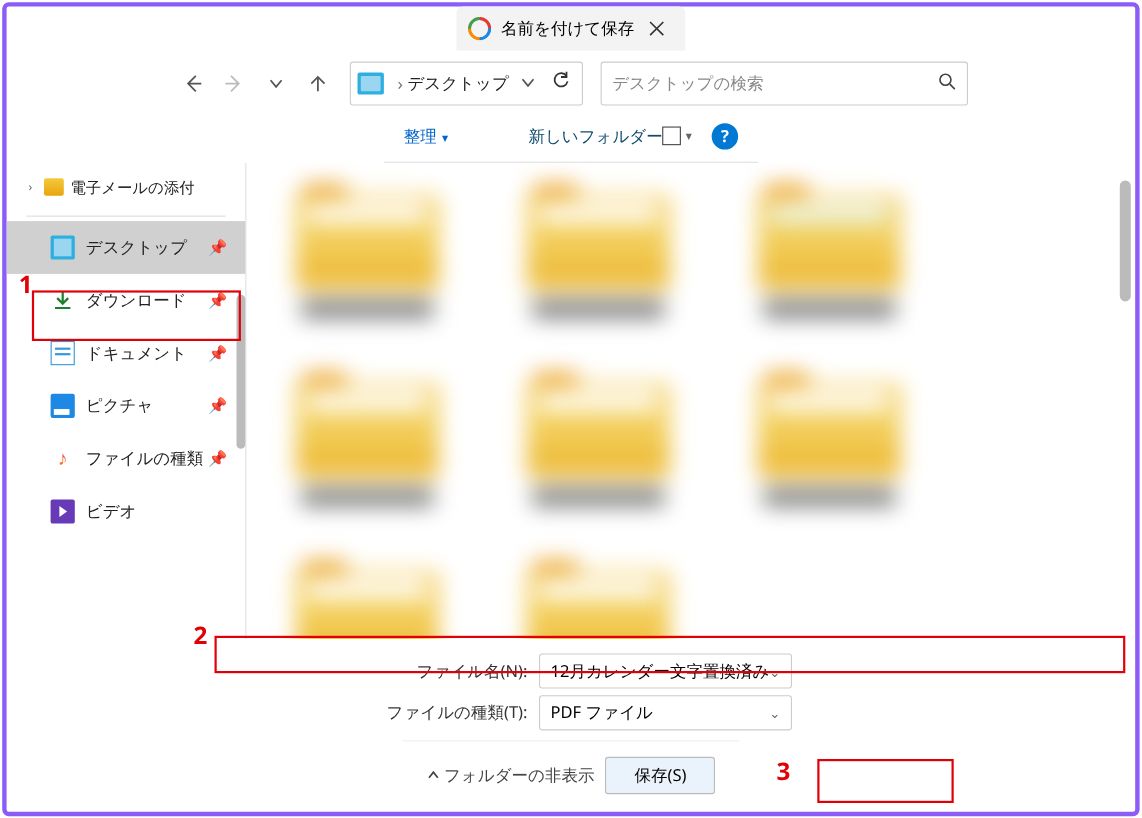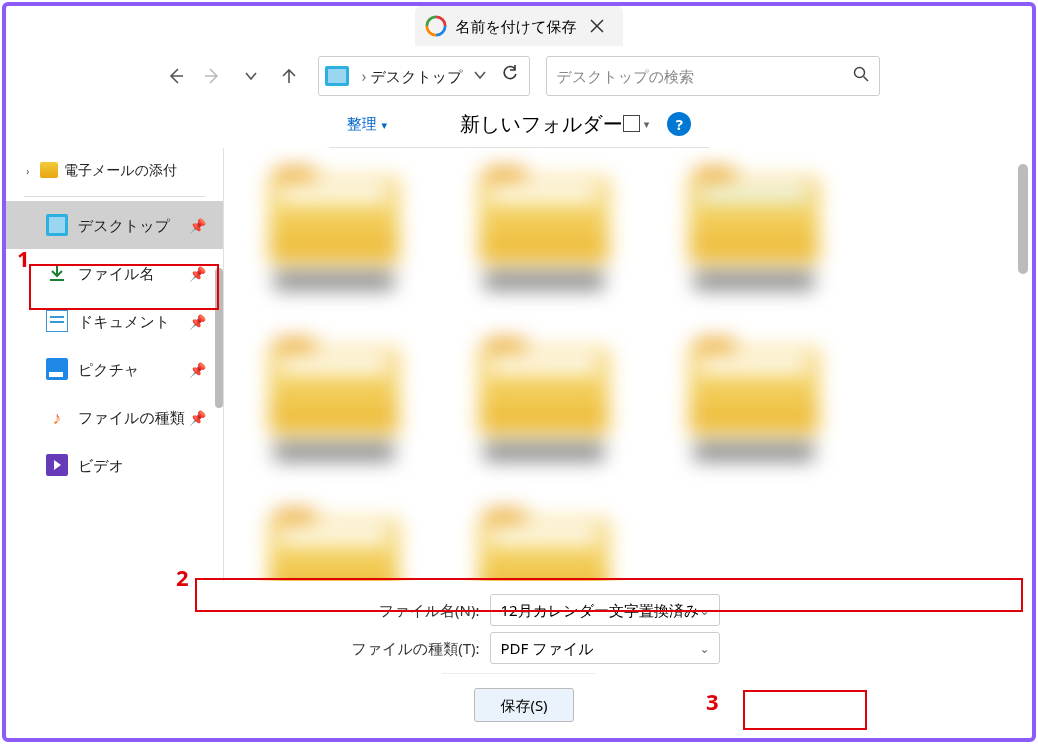--- a/index.html
+++ b/index.html
@@ -40,21 +40,21 @@
 .search-box input { border:none; outline:none; flex:1; font-size:15px; color:#333; }
 .search-box input::placeholder { color:#888; }
 .search-box .sicon { color:#444; }
 
 .toolbar {
   display:flex; align-items:center; height:42px; padding:0 18px 6px;
   border-bottom:1px solid #e0e0e0;
 }
 .toolbar .organize { color:#0066cc; font-size:15px; margin-right:30px; cursor:pointer; }
 .toolbar .organize .caret { font-size:11px; margin-left:2px; }
-.toolbar .newfolder { color:#000000; font-size:20px; cursor:pointer;margin-left:43px; }
+.toolbar .newfolder { color:#0c4a6e; font-size:15px; cursor:pointer;margin-left:43px; }
 .toolbar .spacer { flex:1; }
 .toolbar .view { display:flex; align-items:center; gap:4px; margin-right:18px; cursor:pointer; color:#333; }
 .toolbar .view .sq { width:17px; height:17px; border:1.5px solid #444; display:inline-block; }
 .toolbar .help { width:24px; height:24px; border-radius:50%; background:#0078d4; color:#fff; display:flex; align-items:center; justify-content:center; font-size:15px; font-weight:bold; cursor:pointer; }
 
 .body { flex:1; display:flex; overflow:hidden; }
 
 .sidebar { width: 218px; border-right:1px solid #e0e0e0; padding-top:6px; position:relative; }
 .tree-item { display:flex; align-items:center; height:32px; padding:0 10px 0 20px; font-size:14px; color:#222; cursor:pointer; }
 .tree-item .exp { width:14px; color:#666; font-size:11px; }
@@ -216,21 +216,21 @@
         <span class="icn desktop"></span>
         <span>デスクトップ</span>
         <span class="pin">📌</span>
       </div>
       <div class="side-item">
         <span class="icn download">
           <svg width="20" height="20" viewBox="0 0 20 20">
               <path d="M10 2 V13 M5 8 L10 13 L15 8 M3 17 H17" stroke="#1a7f2f" stroke-width="2" fill="none"></path>
             </svg>
         </span>
-        <span>ファイル名</span>
+        <span>ダウンロード</span>
         <span class="pin">📌</span>
       </div>
       <div class="side-item">
         <span class="icn doc"></span>
         <span>ドキュメント</span>
         <span class="pin">📌</span>
       </div>
       <div class="side-item">
         <span class="icn pic"></span>
         <span>ピクチャ</span>
@@ -337,20 +337,26 @@
     <div class="field-row">
       <div class="lbl">ファイルの種類(T):</div>
       <div class="ctl">
         <span>PDF ファイル</span>
         <span class="dropcaret">⌄</span>
       </div>
     </div>
   </div>
 
   <div class="footer">
+    <span class="hide">
+      <svg width="12" height="12" viewBox="0 0 12 12">
+          <path d="M2 8 L6 3 L10 8" stroke="#444" stroke-width="1.6" fill="none"></path>
+        </svg>
+      <span>フォルダーの非表示</span>
+    </span>
     <span class="spacer"></span>
     <button class="primary">保存(S)</button>
   </div>
 
   <div class="annot-num" style="left:11px; top:237px">1</div>
   <div class="annot-box" style="left:23px; top:258px; width:190px; height:46px"></div>
 
   <div class="annot-num" style="left:170px; top:556px">2</div>
   <div class="annot-box" style="left:189px; top:572px; width:828px; height:34px"></div>
 

